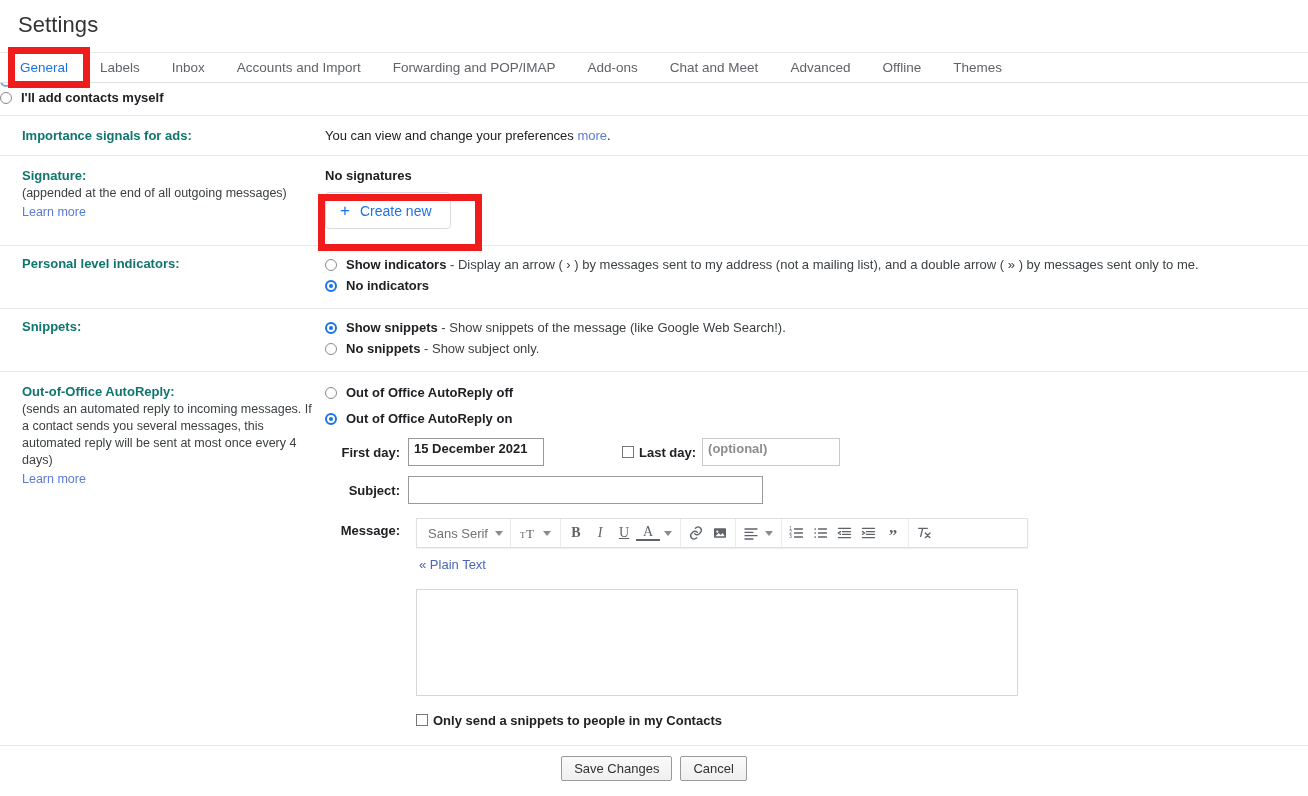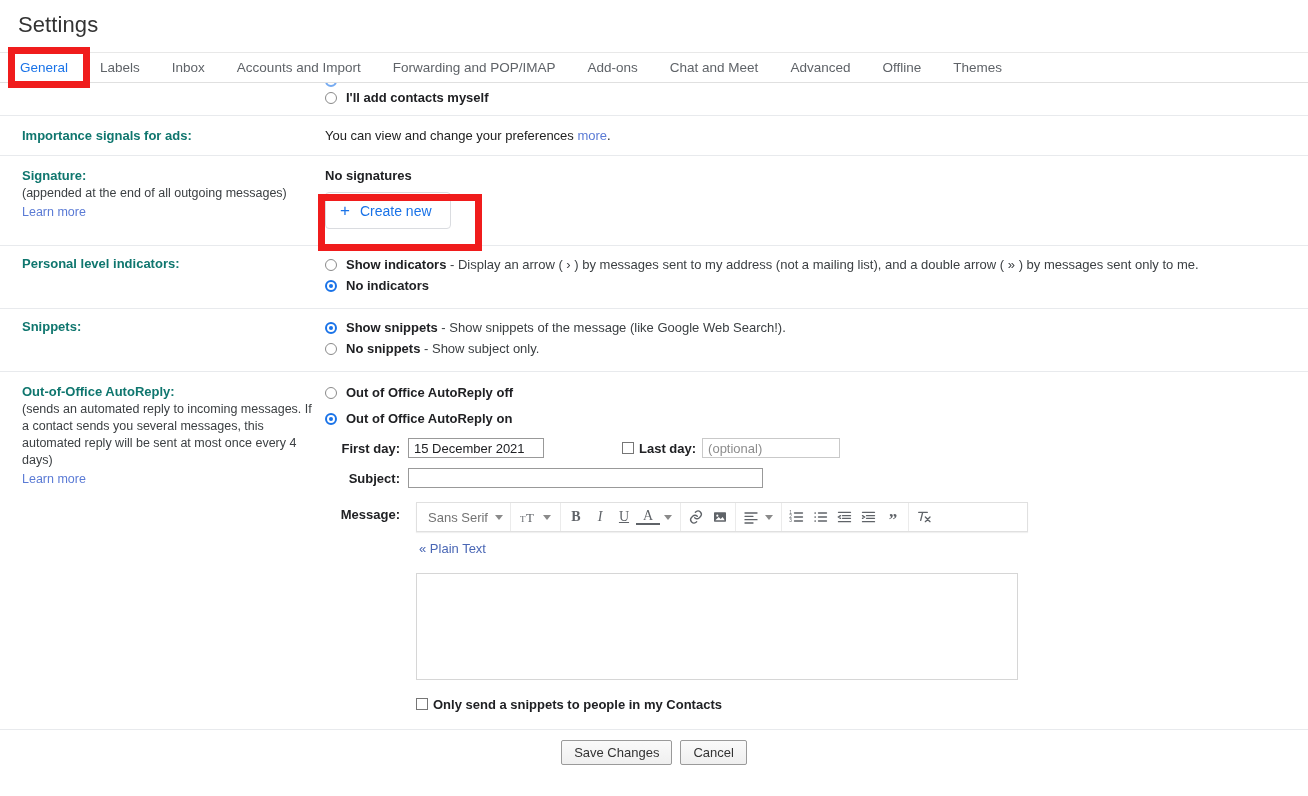--- a/index.html
+++ b/index.html
@@ -135,26 +135,27 @@
 
   
   .oo-line { display: flex; align-items: center; margin-bottom: 8px; }
   .fld-label {
     font-weight: bold; font-size: 13px; color: #202124;
     text-align: right;
   }
   .inp {
     border: 1px solid #999999;
     background: #fff;
-    height: 20px;
+    height: 28px;
     font-size: 13px;
     font-family: "Liberation Sans", sans-serif;
     padding: 0 5px;
     color: #202124;
     line-height: 20px;
+    font-weight: bold;
   }
   .inp.ph { color: #8d8d8d; }
 
   
   .editor-wrap { margin-left: 8px; }
   .toolbar {
     display: flex;
     align-items: center;
     border: 1px solid #e0e0e0;
     background: #fff;
@@ -231,21 +232,21 @@
   <div class="tab">Forwarding and POP/IMAP</div>
   <div class="tab">Add-ons</div>
   <div class="tab">Chat and Meet</div>
   <div class="tab">Advanced</div>
   <div class="tab">Offline</div>
   <div class="tab">Themes</div>
 </div>
 
 <div class="row-partial">
   <div class="clip">
-    <div style="display:flex;">
+    <div style="display:flex;flex-direction:column;">
       <div style="width:325px;min-width:325px;"></div>
       <div style="flex:1;">
         <div class="opt" style="margin-bottom:2px;opacity:.6;">
           <div class="radio on"></div>
           <div class="opt-text"></div>
         </div>
         <div class="opt">
           <div class="radio"></div>
           <div class="opt-text b">I'll add contacts myself</div>
         </div>

